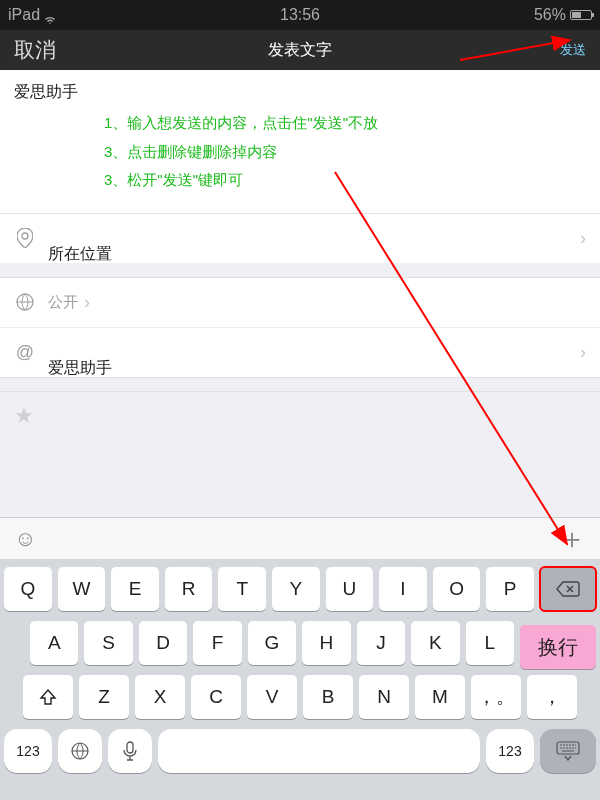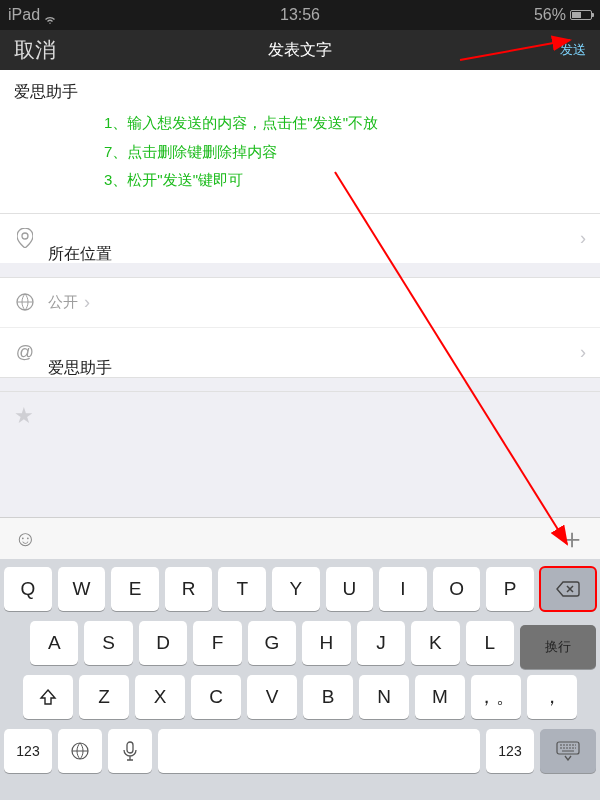--- a/index.html
+++ b/index.html
@@ -33,24 +33,24 @@
   .keyboard { position: absolute; bottom: 0; left: 0; right: 0; height: 241px; background: #d5d8dd; padding: 8px 4px 4px; }
   .key-row { display: flex; gap: 6px; margin-bottom: 10px; justify-content: center; }
   .key { background: #fff; border-radius: 5px; height: 44px; display: flex; align-items: center; justify-content: center; font-size: 19px; color: #222; box-shadow: 0 1px 0 rgba(0,0,0,0.3); flex: 1; }
   .key-row-1 .key { max-width: 50px; }
   .key-row-2 { padding: 0 26px; }
   .key-row-2 .key { max-width: 50px; }
   .key-row-3 .key { max-width: 50px; }
   .key-shift, .key-punct, .key-comma { background: #fff; }
   .key-backspace { background: #adb2bb; max-width: 56px; }
   .key-backspace.highlighted { outline: 2px solid #ff0000; outline-offset: -1px; }
-  .key-return { background: #737373; max-width: 76px; font-size: 13px; }
+  .key-return { background: #f9a8d4; max-width: 76px; font-size: 20px; }
   .key-shift { max-width: 40px; }
   .key-row-4 { gap: 6px; }
-  .key-row-4 .key { font-size: 14px; }
+  .key-row-4 .key { font-size: 14px; border-radius: 13px; }
   .key-123 { max-width: 48px; }
   .key-globe, .key-mic { max-width: 44px; background: #fff; }
   .key-space { flex: 1; max-width: none; }
   .key-123r { max-width: 48px; }
   .key-dismiss { max-width: 56px; background: #adb2bb; }
   .arrow-send { position: absolute; pointer-events: none; }
   .arrow-send svg, .arrow-del svg { overflow: visible; }
   .arrow-del { position: absolute; pointer-events: none; }
 </style>
 </head>
@@ -77,21 +77,21 @@
 <div class="nav-bar">
   <span class="nav-cancel">取消</span>
   <span class="nav-title">发表文字</span>
   <span class="nav-send">发送</span>
 </div>
 
 <div class="text-area">
   <div class="text-content">爱思助手</div>
   <div class="instructions">
     <div>1、输入想发送的内容，点击住"发送"不放</div>
-    <div>7、点击删除键删除掉内容</div>
+    <div>3、点击删除键删除掉内容</div>
     <div>3、松开"发送"键即可</div>
   </div>
 </div>
 
 <div class="row">
   <span class="row-icon">
     <svg width="16" height="20" viewBox="0 0 16 20">
         <path d="M8 0 C3.6 0 0 3.6 0 8 C0 14 8 20 8 20 C8 20 16 14 16 8 C16 3.6 12.4 0 8 0 Z M8 11 A3 3 0 1 1 8 5 A3 3 0 0 1 8 11 Z" fill="none" stroke="#9e9e9e" stroke-width="1.3"></path>
       </svg>
   </span>

